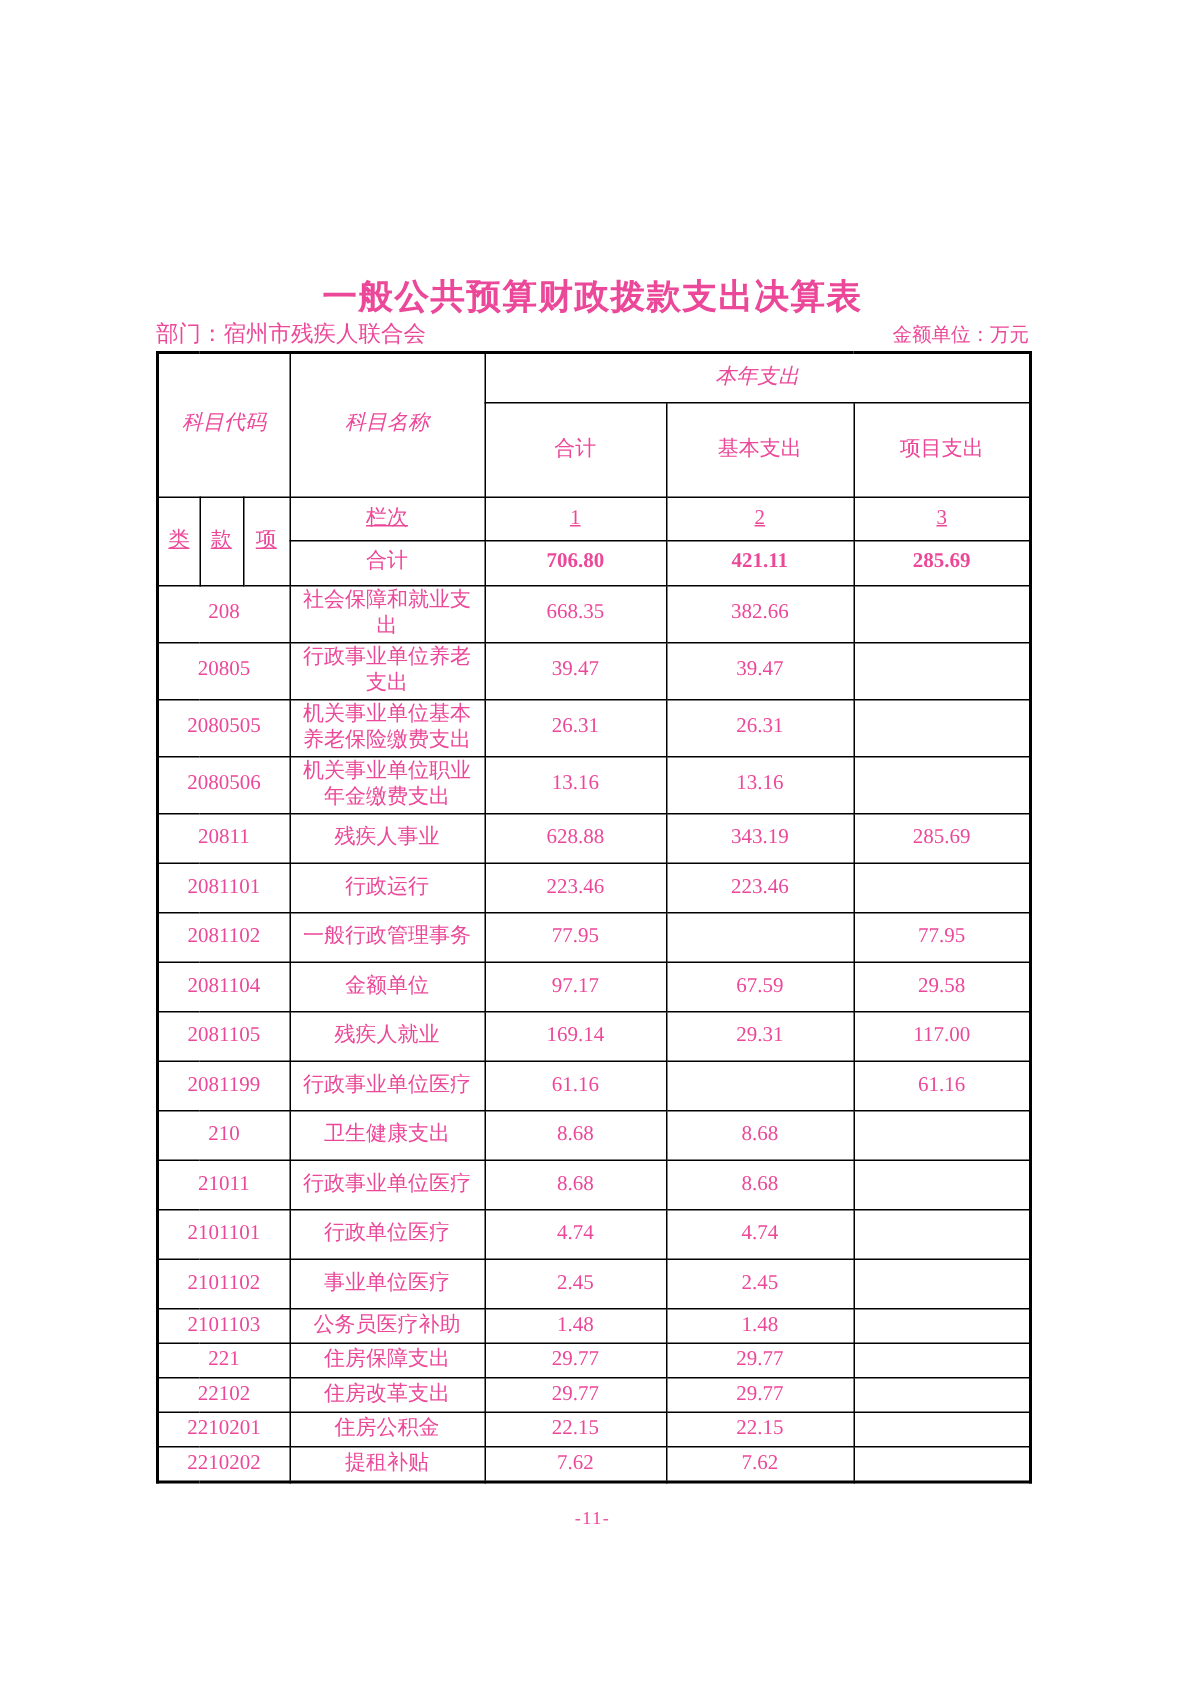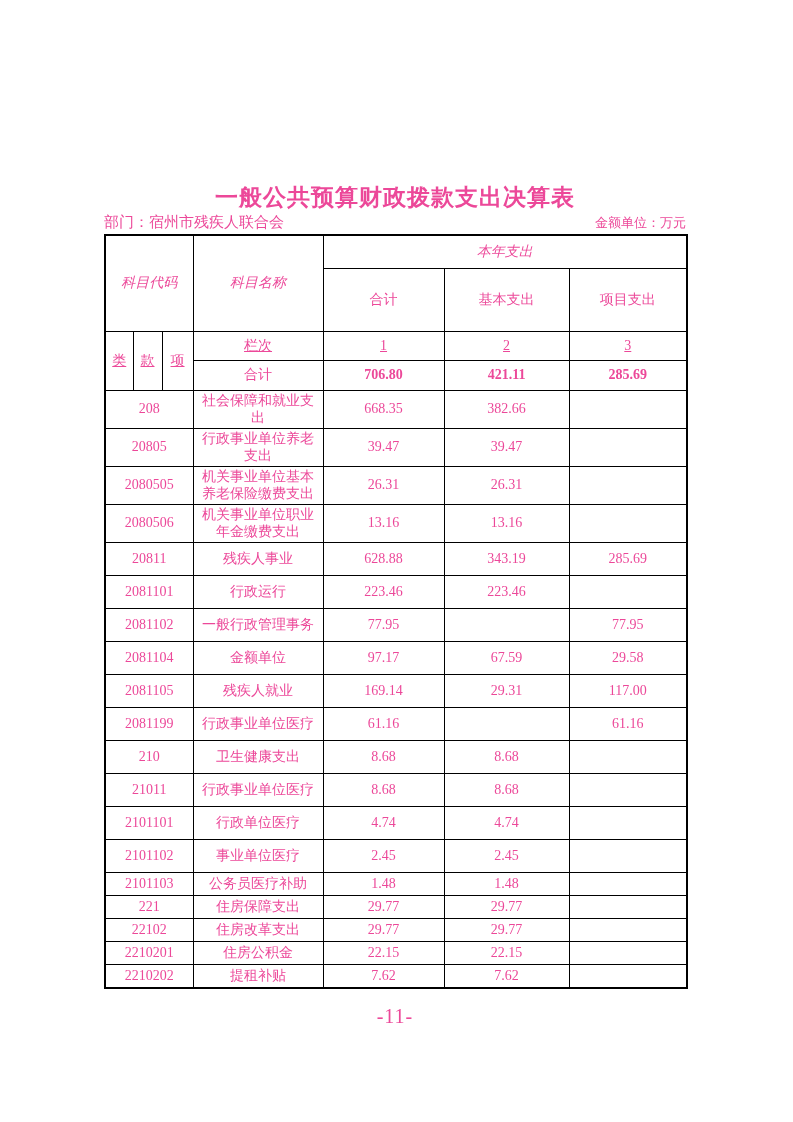--- a/index.html
+++ b/index.html
@@ -79,21 +79,21 @@
     padding: 1px 2px;
   }
   td.num { text-align: center; }
   .note {
     margin-top: 3px;
     font-size: 13.5px;
   }
   .page-number {
     margin-top: 16px;
     text-align: center;
-    font-size: 20px;
+    font-size: 12px;
     letter-spacing: 1px;
   }
 </style>
 </head>
 <body>
 
 <div class="page">
   <div class="content">
 
     <div class="doc-title">一般公共预算财政拨款支出决算表</div>

